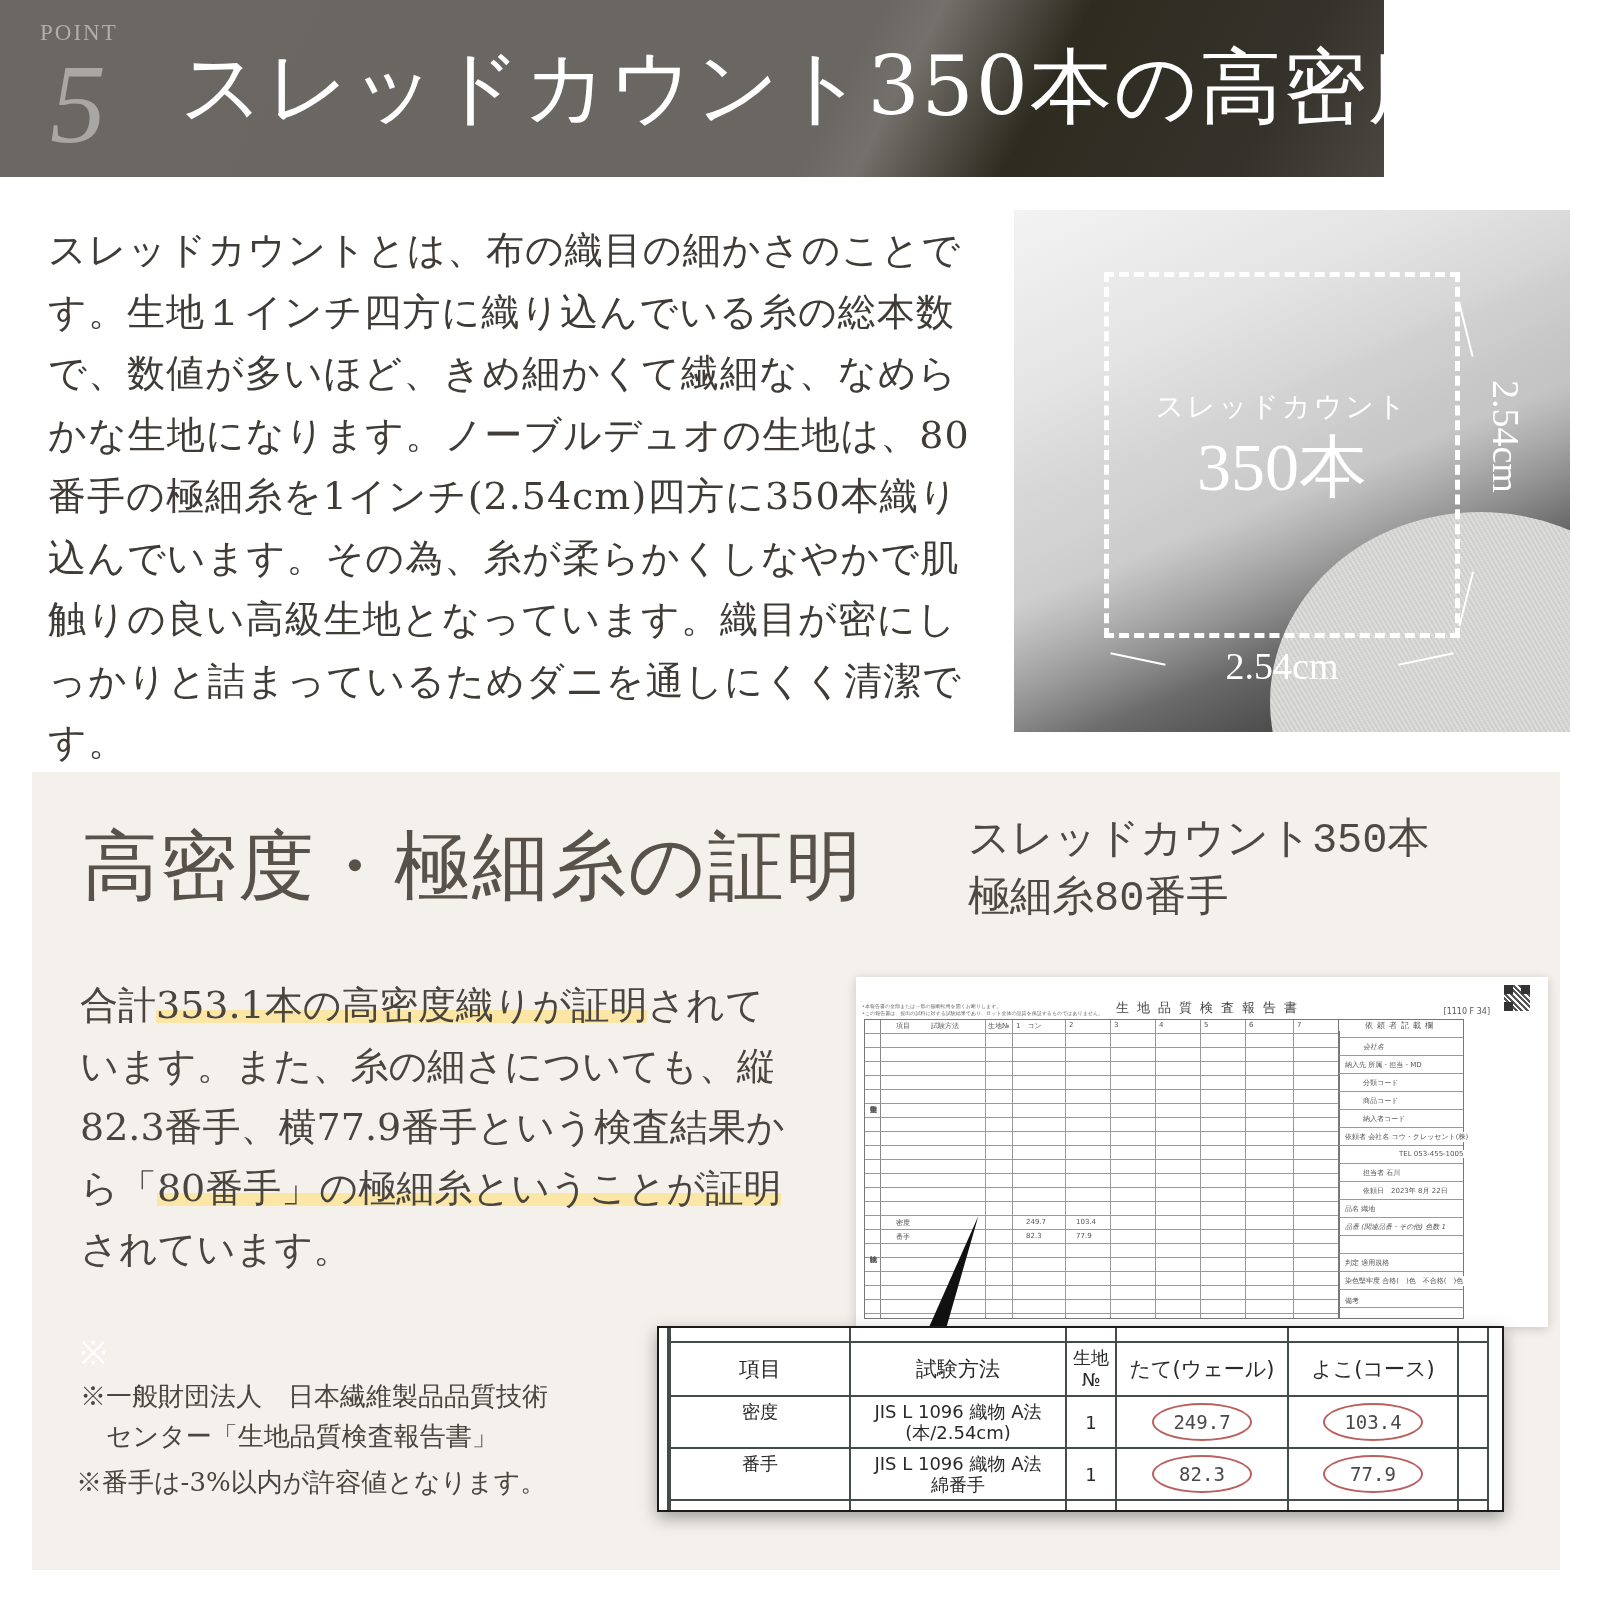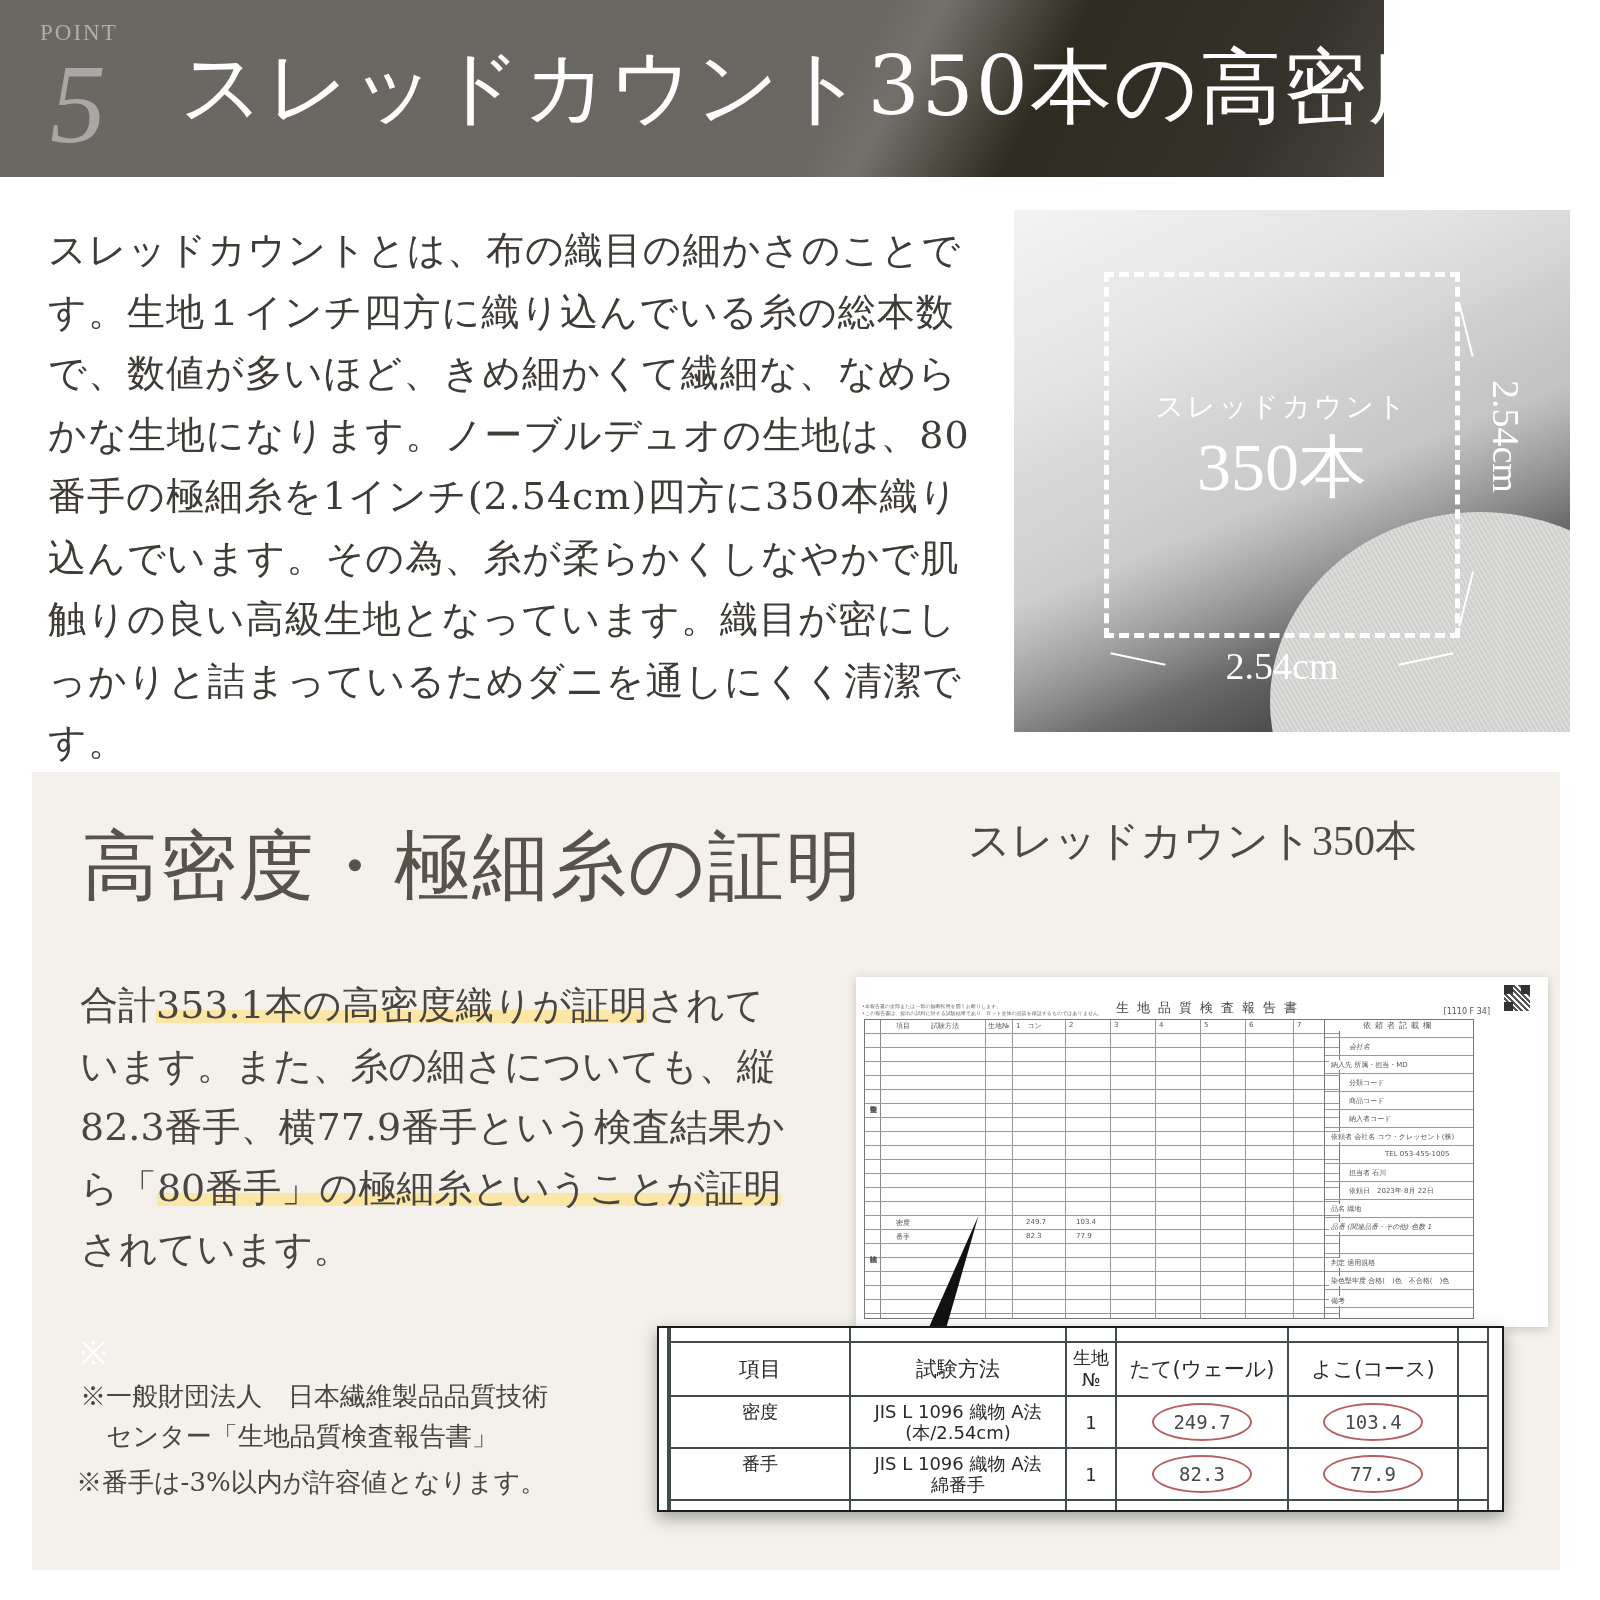--- a/index.html
+++ b/index.html
@@ -74,21 +74,21 @@
   
   .proof {
     position: absolute; left: 32px; top: 772px; width: 1528px; height: 798px; background: #f4f1ec;
   }
   .proof-title {
     position: absolute; left: 82px; top: 820px; font-size: 76px; line-height: 1.2;
     color: #58524a; letter-spacing: 2px; white-space: nowrap; font-family: "DejaVu Serif", serif;
   }
   .proof-sub {
     position: absolute; left: 968px; top: 812px; font-size: 42px; line-height: 58px;
-    color: #4e4942; white-space: nowrap; font-family: Liberation Serif, serif;
+    color: #4e4942; white-space: nowrap; font-family: Liberation Mono, monospace;
   }
   .proof-body {
     position: absolute; left: 80px; top: 975px; width: 730px;
     font-size: 38px; line-height: 61px; color: #4a453e; font-family: "DejaVu Serif", serif;
   }
   .hl {
     background: linear-gradient(180deg, rgba(255,230,160,0) 62%, #fbe6a6 62%, #fbe6a6 92%, rgba(255,230,160,0) 92%);
     border-radius: 6px;
   }
   .deco-mark {
@@ -131,21 +131,21 @@
       linear-gradient(90deg, transparent 120px, #999 120px 121px, transparent 121px) ,
       linear-gradient(90deg, transparent 147px, #999 147px 148px, transparent 148px),
       linear-gradient(90deg, transparent 200px, #999 200px 201px, transparent 201px),
       linear-gradient(90deg, transparent 245px, #999 245px 246px, transparent 246px),
       linear-gradient(90deg, transparent 290px, #999 290px 291px, transparent 291px),
       linear-gradient(90deg, transparent 335px, #999 335px 336px, transparent 336px),
       linear-gradient(90deg, transparent 380px, #999 380px 381px, transparent 381px),
       linear-gradient(90deg, transparent 428px, #999 428px 429px, transparent 429px);
   }
   .report-side {
-    position: absolute; left: 468px; top: 42px; width: 150px; height: 300px; border: 1px solid #777;
+    position: absolute; left: 482px; top: 42px; width: 126px; height: 300px; border: 1px solid #777;
     background: repeating-linear-gradient(180deg, transparent 0 17px, #999 17px 18px);
     font-size: 7px; color: #555;
   }
   .side-row { position: absolute; left: 22px; white-space: nowrap; background: #fff; padding: 0 2px; }
   .side-head { position: absolute; left: 0; top: 0; width: 100%; text-align: center; background: #fff; font-size: 8px; letter-spacing: 4px; }
   .report-small { position: absolute; font-size: 7px; color: #555; white-space: nowrap; background: #fff; padding: 0 1px; }
 
   
   .pointer {
     position: absolute; left: 925px; top: 1208px; width: 0; height: 0;
@@ -195,20 +195,21 @@
 <div class="dim-right">2.54cm</div>
 <div class="tick" style="left:1110px;top:658px;width:56px;transform:rotate(12deg);"></div>
 <div class="tick" style="left:1398px;top:658px;width:56px;transform:rotate(-12deg);"></div>
 <div class="tick" style="left:1460px;top:302px;width:56px;transform:rotate(76deg);transform-origin:0 0;"></div>
 <div class="tick" style="left:1474px;top:572px;width:56px;transform:rotate(104deg);transform-origin:0 0;"></div>
 
 <div class="proof"></div>
 <div class="proof-title">高密度・極細糸の証明</div>
 <div class="proof-sub">
   <div>スレッドカウント350本</div>
+  <div>極細糸80番手</div>
 </div>
 
 <div class="proof-body">
   <div><span>合計</span><span class="hl">353.1本の高密度織りが証明</span><span>されて</span></div>
   <div>います。また、糸の細さについても、縦</div>
   <div>82.3番手、横77.9番手という検査結果か</div>
   <div><span>ら「</span><span class="hl">80番手」の極細糸ということが証明</span></div>
   <div>されています。</div>
 </div>
 <div class="deco-mark">※</div>

